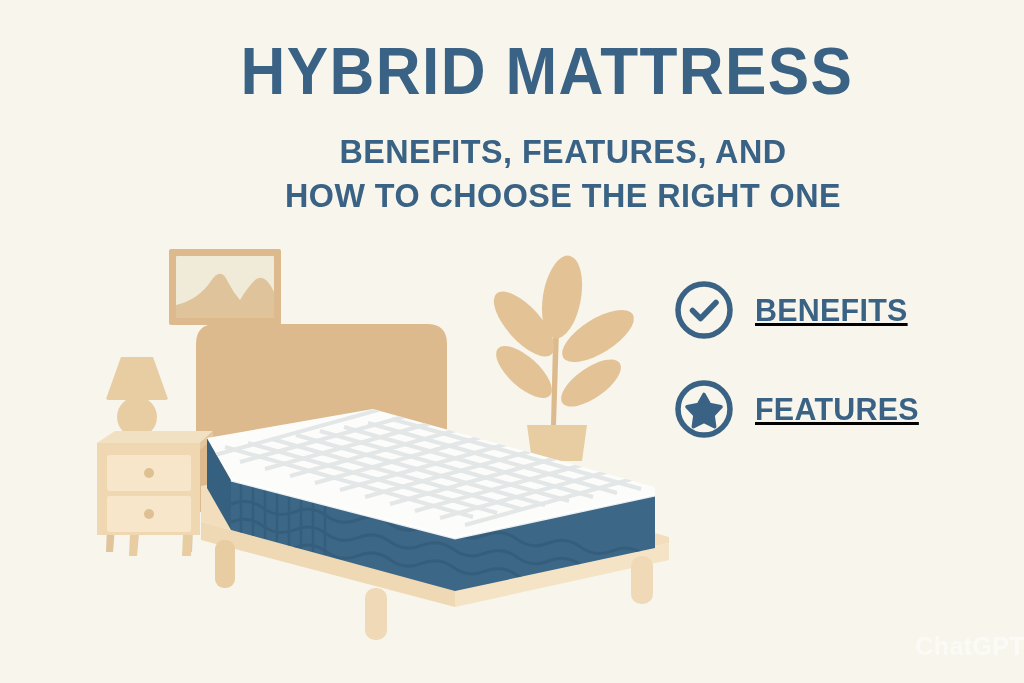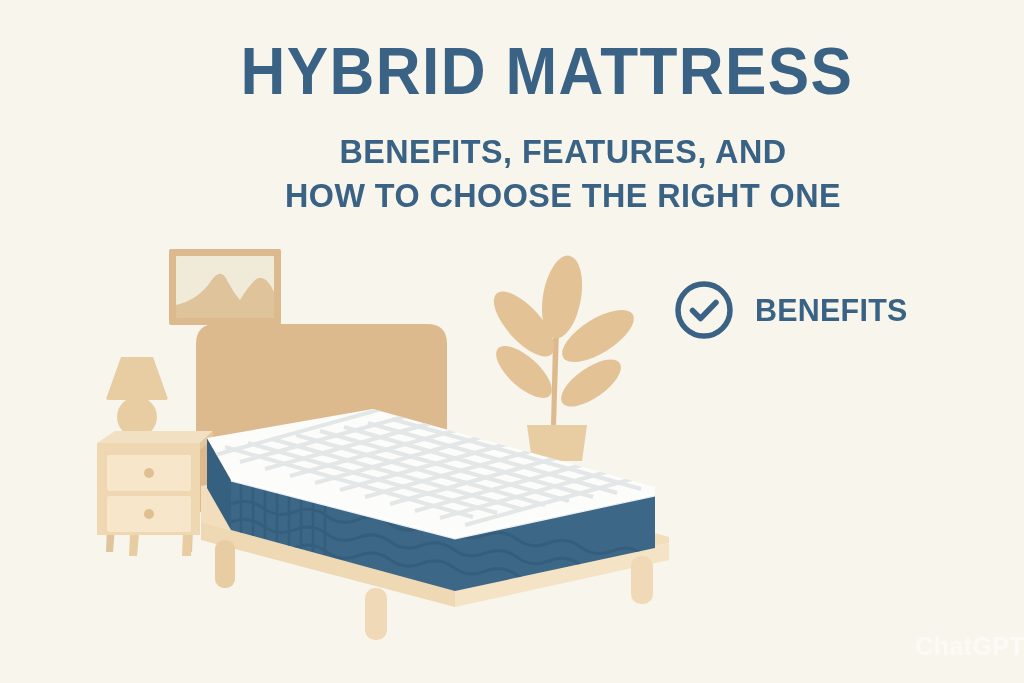--- a/index.html
+++ b/index.html
@@ -49,20 +49,21 @@
   
   #feature-list {
     position:absolute; left:638px; top:277px;
     width:330px;
   }
   .feature-item {
     display:flex;
     align-items:center;
     margin-bottom:33px;
     height:66px;
+    text-decoration:underline;
   }
   .feature-icon {
     width:62px; height:62px;
     flex:0 0 62px;
     margin-right:20px;
     display:block;
   }
   .feature-label {
     font-size:32px;
     font-weight:700;
@@ -250,19 +251,26 @@
   <div id="feature-list">
 
     <div class="feature-item">
       <svg class="feature-icon" viewBox="0 0 62 62">
         <circle cx="31" cy="31" r="26" fill="none" stroke="#3A6284" stroke-width="5.5"></circle>
         <path d="M19.5 31.5 L27.5 39.5 L43 23.5" fill="none" stroke="#3A6284" stroke-width="5.5" stroke-linecap="round" stroke-linejoin="round"></path>
       </svg>
       <span class="feature-label">BENEFITS</span>
     </div>
 
+    <div class="feature-item">
+      <svg class="feature-icon" viewBox="0 0 62 62">
+        <circle cx="31" cy="31" r="26" fill="none" stroke="#3A6284" stroke-width="5.5"></circle>
+        <path d="M31 16.5 L36.6 26.6 L48 28.8 L40 37.2 L41.6 48.6 L31 43.4 L20.4 48.6 L22 37.2 L14 28.8 L25.4 26.6 Z" fill="#3A6284" stroke="#3A6284" stroke-width="3.6" stroke-linejoin="round"></path>
+      </svg>
+      <span class="feature-label">FEATURES</span>
+    </div>
 
 
   </div>
 
   <div id="watermark">ChatGPT</div>
 
 </div>
 
 </body></html>

